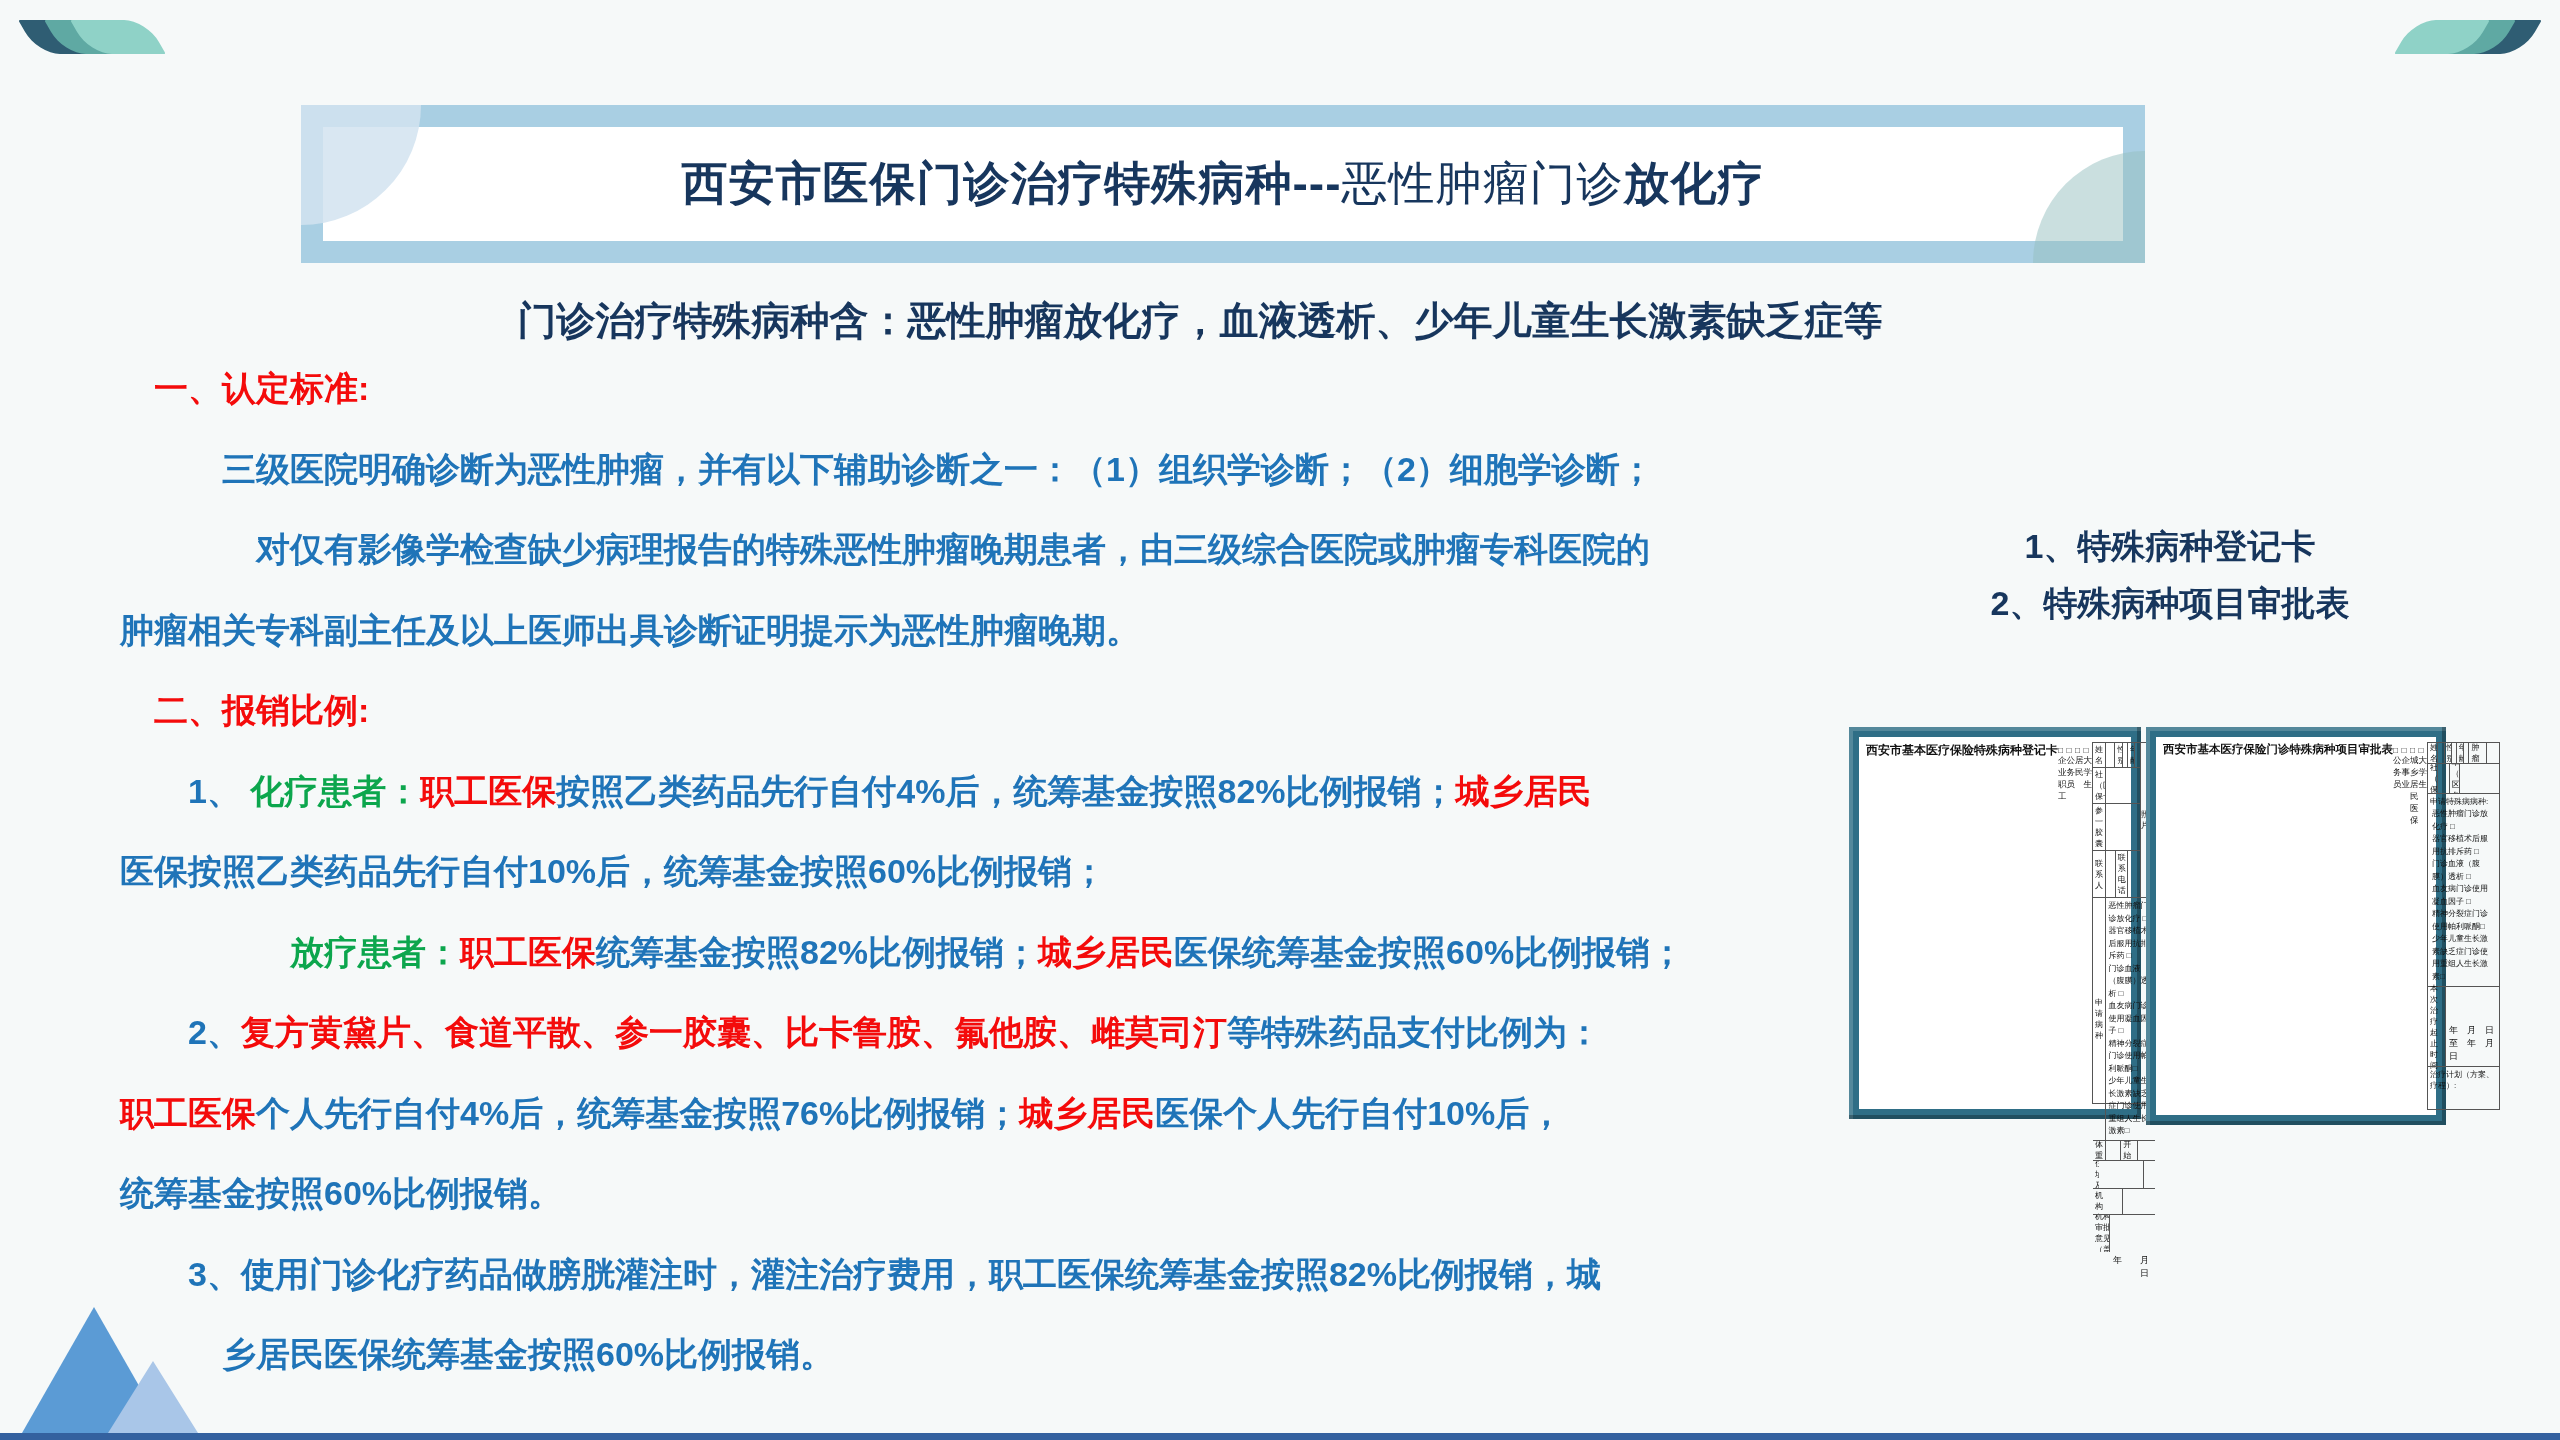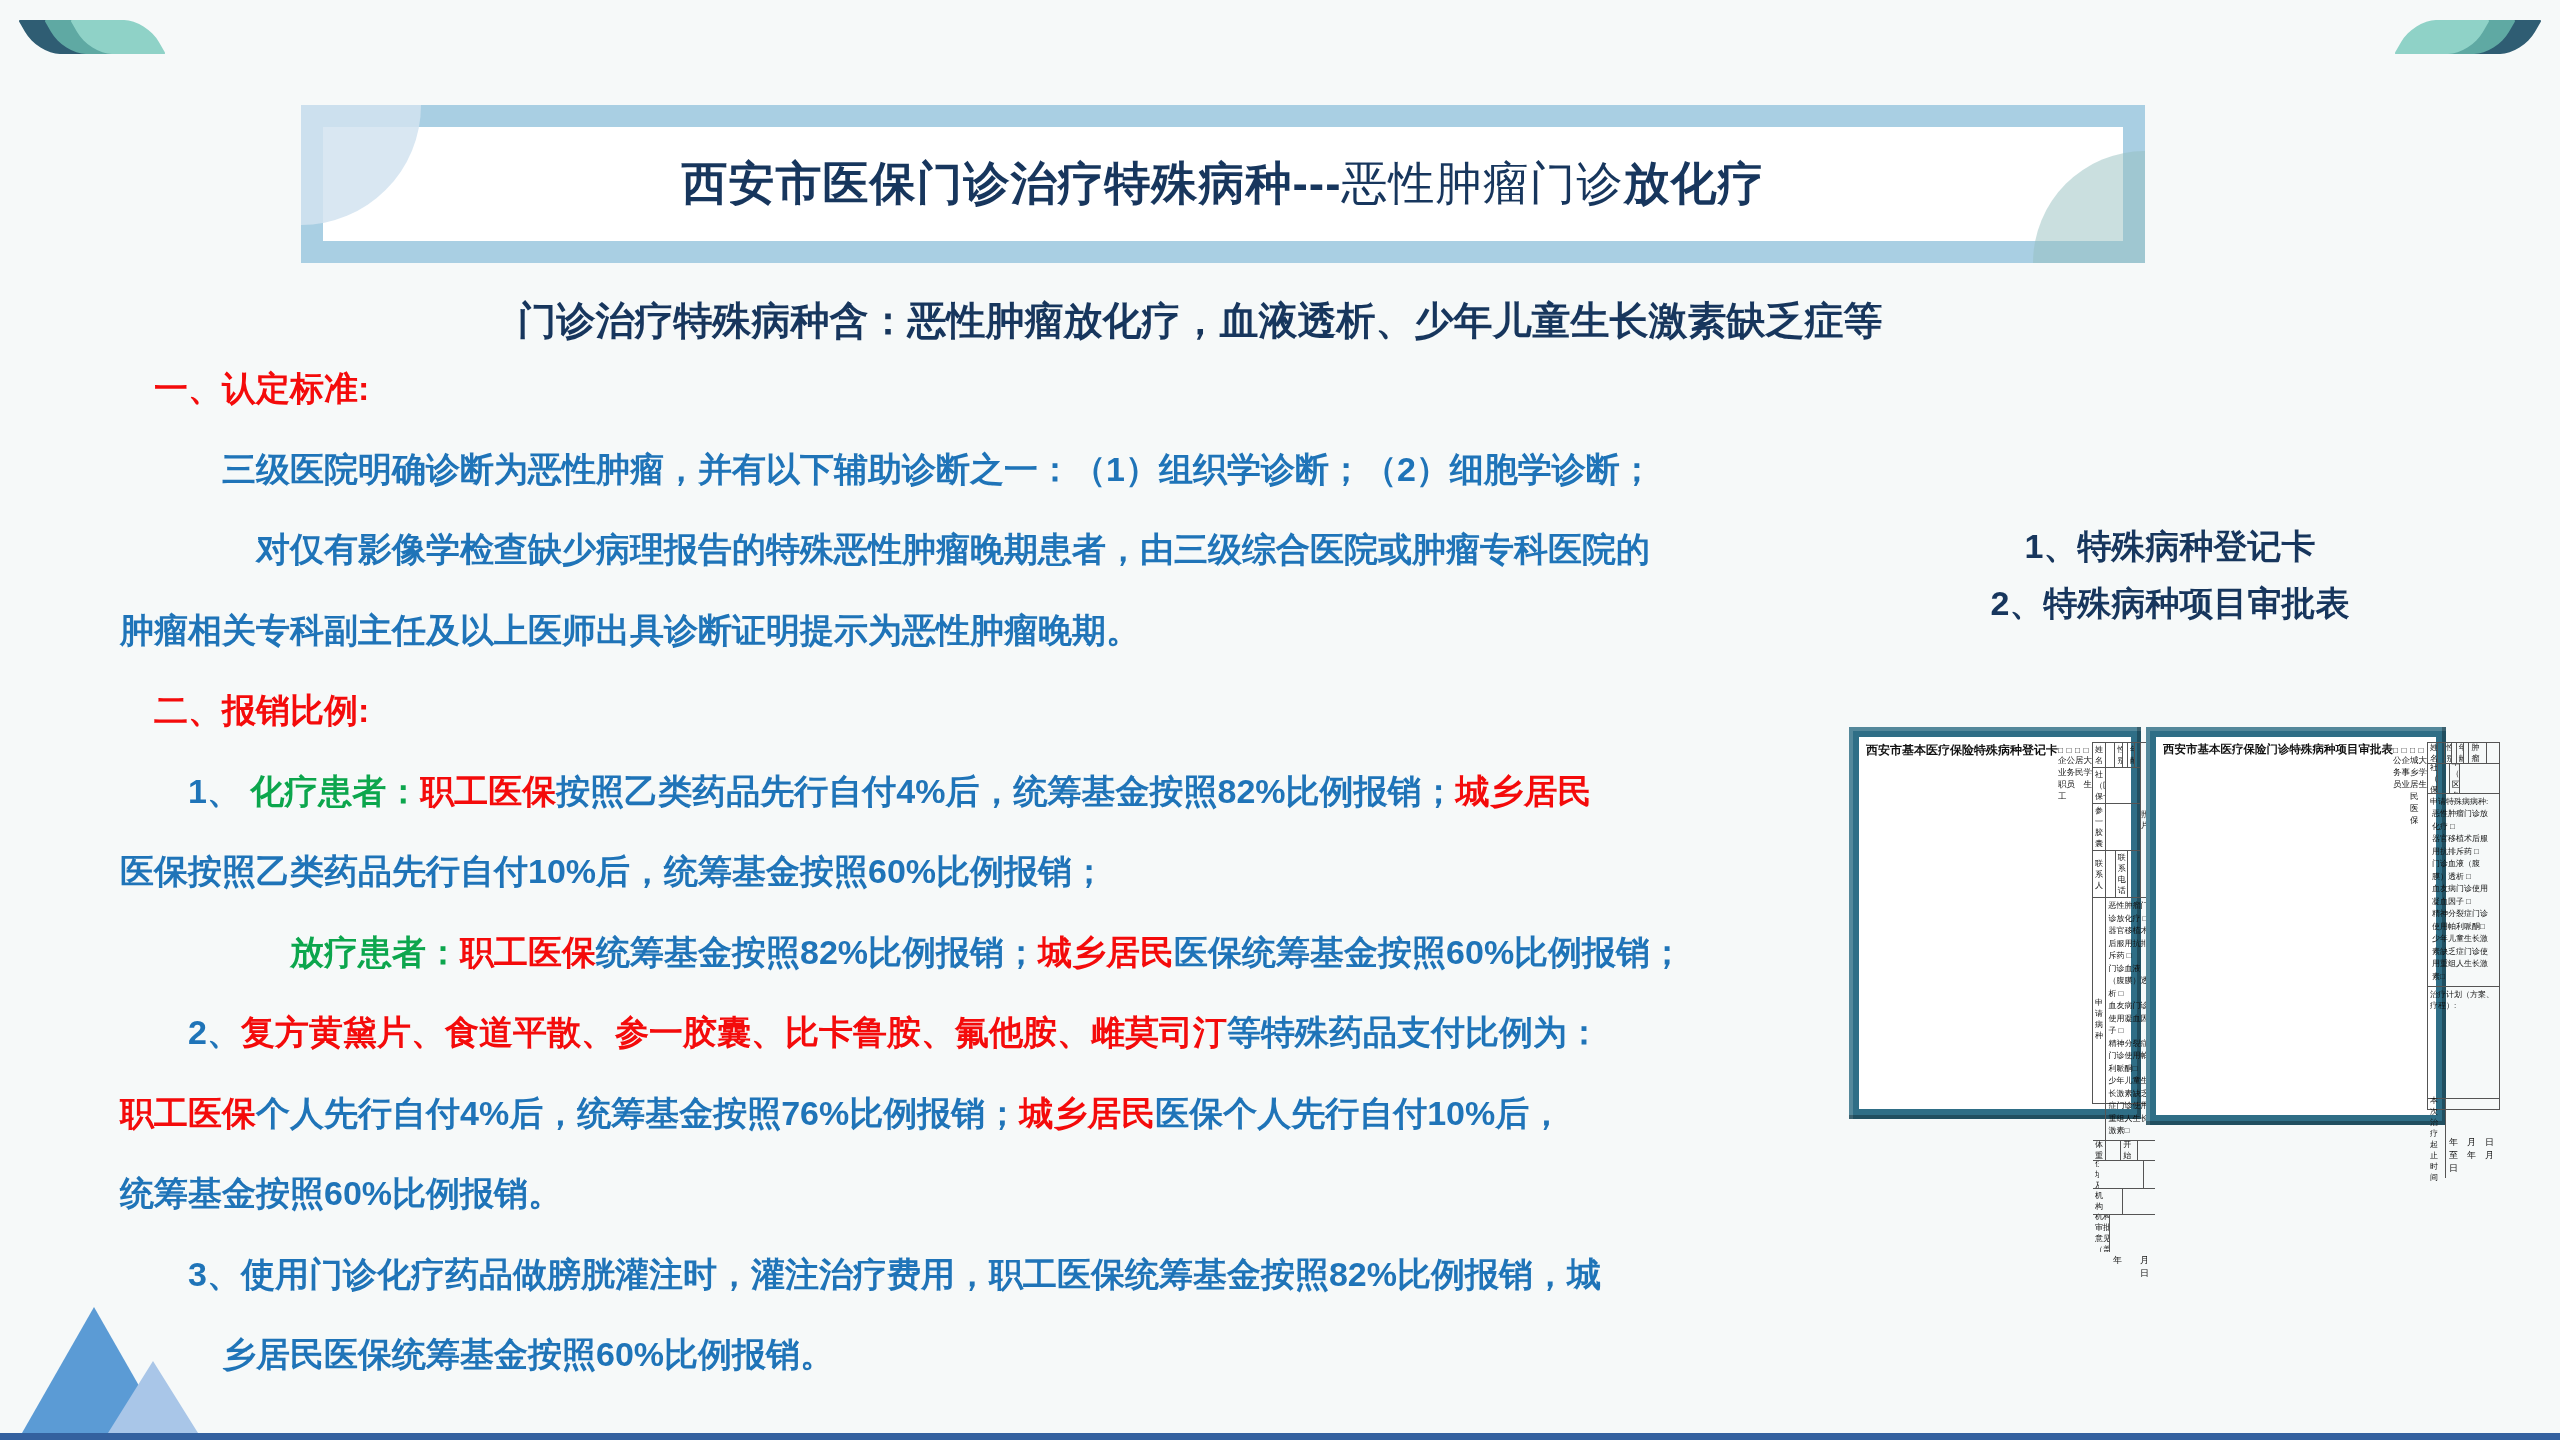--- a/index.html
+++ b/index.html
@@ -213,27 +213,27 @@
           <div>申请特殊病病种:</div>
           <div class="dis-list" style="border:none;padding:1px 2px;">
               <div>恶性肿瘤门诊放化疗 □</div>
               <div>器官移植术后服用抗排斥药 □</div>
               <div>门诊血液（腹膜）透析 □</div>
               <div>血友病门诊使用凝血因子 □</div>
               <div>精神分裂症门诊使用帕利哌酮□</div>
               <div>少年儿童生长激素缺乏症门诊使用重组人生长激素□</div>
             </div>
         </div>
-        <div class="r plan-block" style="border-top:1px solid #555;min-height:112px;">
-          <div>治疗计划（方案、疗程）:</div>
-        </div>
         <div class="r period-row" style="flex:1;">
           <div class="period-label">本次治疗起止时间</div>
           <div class="period-val">年　月　日　至　年　月　日</div>
         </div>
+        <div class="r plan-block" style="border-top:1px solid #555;min-height:112px;">
+          <div>治疗计划（方案、疗程）:</div>
+        </div>
       </div>
     </div>
   </div>
 
   <div class="mountain big"></div>
   <div class="mountain small"></div>
   <div class="bottom-bar"></div>
 
 </div>
 

